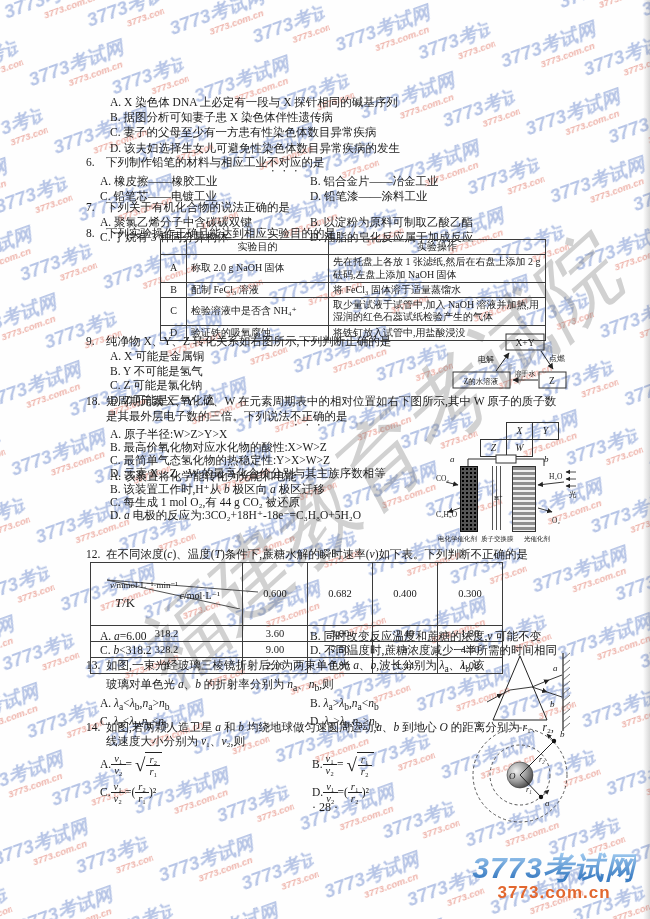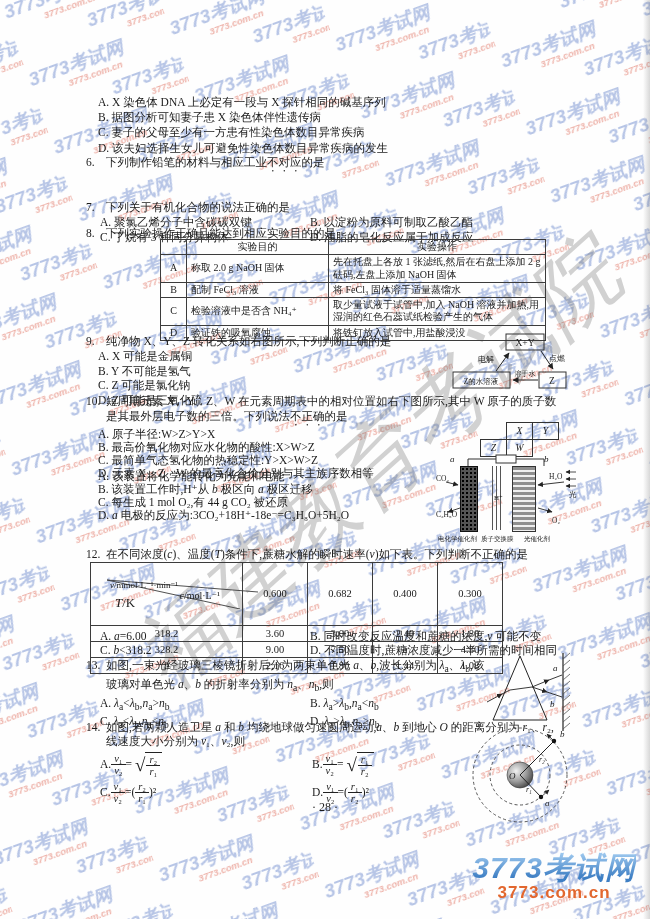--- a/index.html
+++ b/index.html
@@ -10,21 +10,21 @@
   .wmt1{font-family:"Liberation Sans",sans-serif;font-style:italic;font-weight:bold;font-size:19px;fill:#b7c5e6}
   .wmt2{font-family:"Liberation Sans",sans-serif;font-style:italic;font-weight:bold;font-size:9.5px;fill:#eeb3aa}
   .seal{position:absolute;left:150px;top:612px;z-index:0;white-space:nowrap;
         transform:rotate(-42deg);transform-origin:0 50%;
         font-family:"DejaVu Serif","Liberation Serif",serif;font-style:italic;
         font-size:86px;letter-spacing:2px;color:rgba(105,105,105,.30)}
   
   .blk{position:absolute;left:86px;width:478px;font-size:11.5px;line-height:15.2px;z-index:1}
   .stem{padding-left:20px}
   .qno{display:inline-block;width:20px;margin-left:-20px}
-  .opts{margin-left:12px}
+  .opts{margin-left:24px}
   .optgrid{margin-left:14px;display:grid;grid-template-columns:210px 1fr}
   .dots{font-style:normal;-webkit-text-emphasis:filled dot;-webkit-text-emphasis-position:under left;
         text-emphasis:filled dot;text-emphasis-position:under left}
   i{font-family:"Liberation Serif",serif}
   
   table{border-collapse:collapse;z-index:1}
   td,th{border:1px solid #3c3c3c}
   .q8t{position:absolute;left:160px;top:239px;width:386px;font-size:10px;line-height:12.3px;table-layout:fixed}
   .q8t th{font-weight:normal;text-align:center;padding:1px 2px}
   .q8t td{padding:1px 4px;vertical-align:middle}
@@ -92,20 +92,26 @@
 
   <div class="blk" style="top:95px">
     <div class="opts">A. X 染色体 DNA 上必定有一段与 X 探针相同的碱基序列</div>
     <div class="opts">B. 据图分析可知妻子患 X 染色体伴性遗传病</div>
     <div class="opts">C. 妻子的父母至少有一方患有性染色体数目异常疾病</div>
     <div class="opts">D. 该夫妇选择生女儿可避免性染色体数目异常疾病的发生</div>
   </div>
 
   <div class="blk" style="top:155px">
     <div class="stem"><span class="qno">6.</span><span>下列制作铅笔的材料与相应工业<em class="dots">不对应</em>的是</span></div>
+    <div class="optgrid">
+      <div>A. 橡皮擦——橡胶工业</div>
+      <div>B. 铝合金片——冶金工业</div>
+      <div>C. 铅笔芯——电镀工业</div>
+      <div>D. 铅笔漆——涂料工业</div>
+    </div>
   </div>
 
   <div class="blk" style="top:200px">
     <div class="stem"><span class="qno">7.</span><span>下列关于有机化合物的说法正确的是</span></div>
     <div class="optgrid">
       <div>A. 聚氯乙烯分子中含碳碳双键</div>
       <div>B. 以淀粉为原料可制取乙酸乙酯</div>
       <div>C. 丁烷有 3 种同分异构体</div>
       <div>D. 油脂的皂化反应属于加成反应</div>
     </div>
@@ -172,21 +178,21 @@
     <line x1="86" y1="49" x2="61" y2="49" stroke="#222" stroke-width="1" marker-end="url(#ah9)"></line>
     <text x="73" y="15" class="dt" font-size="9.5" text-anchor="middle">X+Y</text>
     <text x="29" y="52.5" class="dt" font-size="7.5" text-anchor="middle">Z的水溶液</text>
     <text x="100" y="52.5" class="dt" font-size="9.5" text-anchor="middle">Z</text>
     <text x="42" y="31" class="dt" font-size="8" text-anchor="end">电解</text>
     <text x="97" y="30" class="dt" font-size="8">点燃</text>
     <text x="73" y="45" class="dt" font-size="7" text-anchor="middle">溶于水</text>
   </svg>
 
   <div class="blk" style="top:394px;width:476px;line-height:14.5px">
-    <div class="stem"><span class="qno">10.</span><span>短周期元素 X、Y、Z、W 在元素周期表中的相对位置如右下图所示,其中 W 原子的质子数是其最外层电子数的三倍。下列说法<em class="dots">不正确</em>的是</span></div>
+    <div class="stem"><span class="qno">18.</span><span>短周期元素 X、Y、Z、W 在元素周期表中的相对位置如右下图所示,其中 W 原子的质子数是其最外层电子数的三倍。下列说法<em class="dots">不正确</em>的是</span></div>
     <div class="opts" style="line-height:13px">A. 原子半径:W&gt;Z&gt;Y&gt;X</div>
     <div class="opts" style="line-height:13px">B. 最高价氧化物对应水化物的酸性:X&gt;W&gt;Z</div>
     <div class="opts" style="line-height:13px">C. 最简单气态氢化物的热稳定性:Y&gt;X&gt;W&gt;Z</div>
     <div class="opts" style="line-height:13px">D. 元素 X、Z、W 的最高化合价分别与其主族序数相等</div>
   </div>
 
   <div class="dia d10">
     <span class="pc" style="left:26px;top:0">X</span>
     <span class="pc" style="left:52px;top:0">Y</span>
     <span class="pc" style="left:0;top:17px">Z</span>

